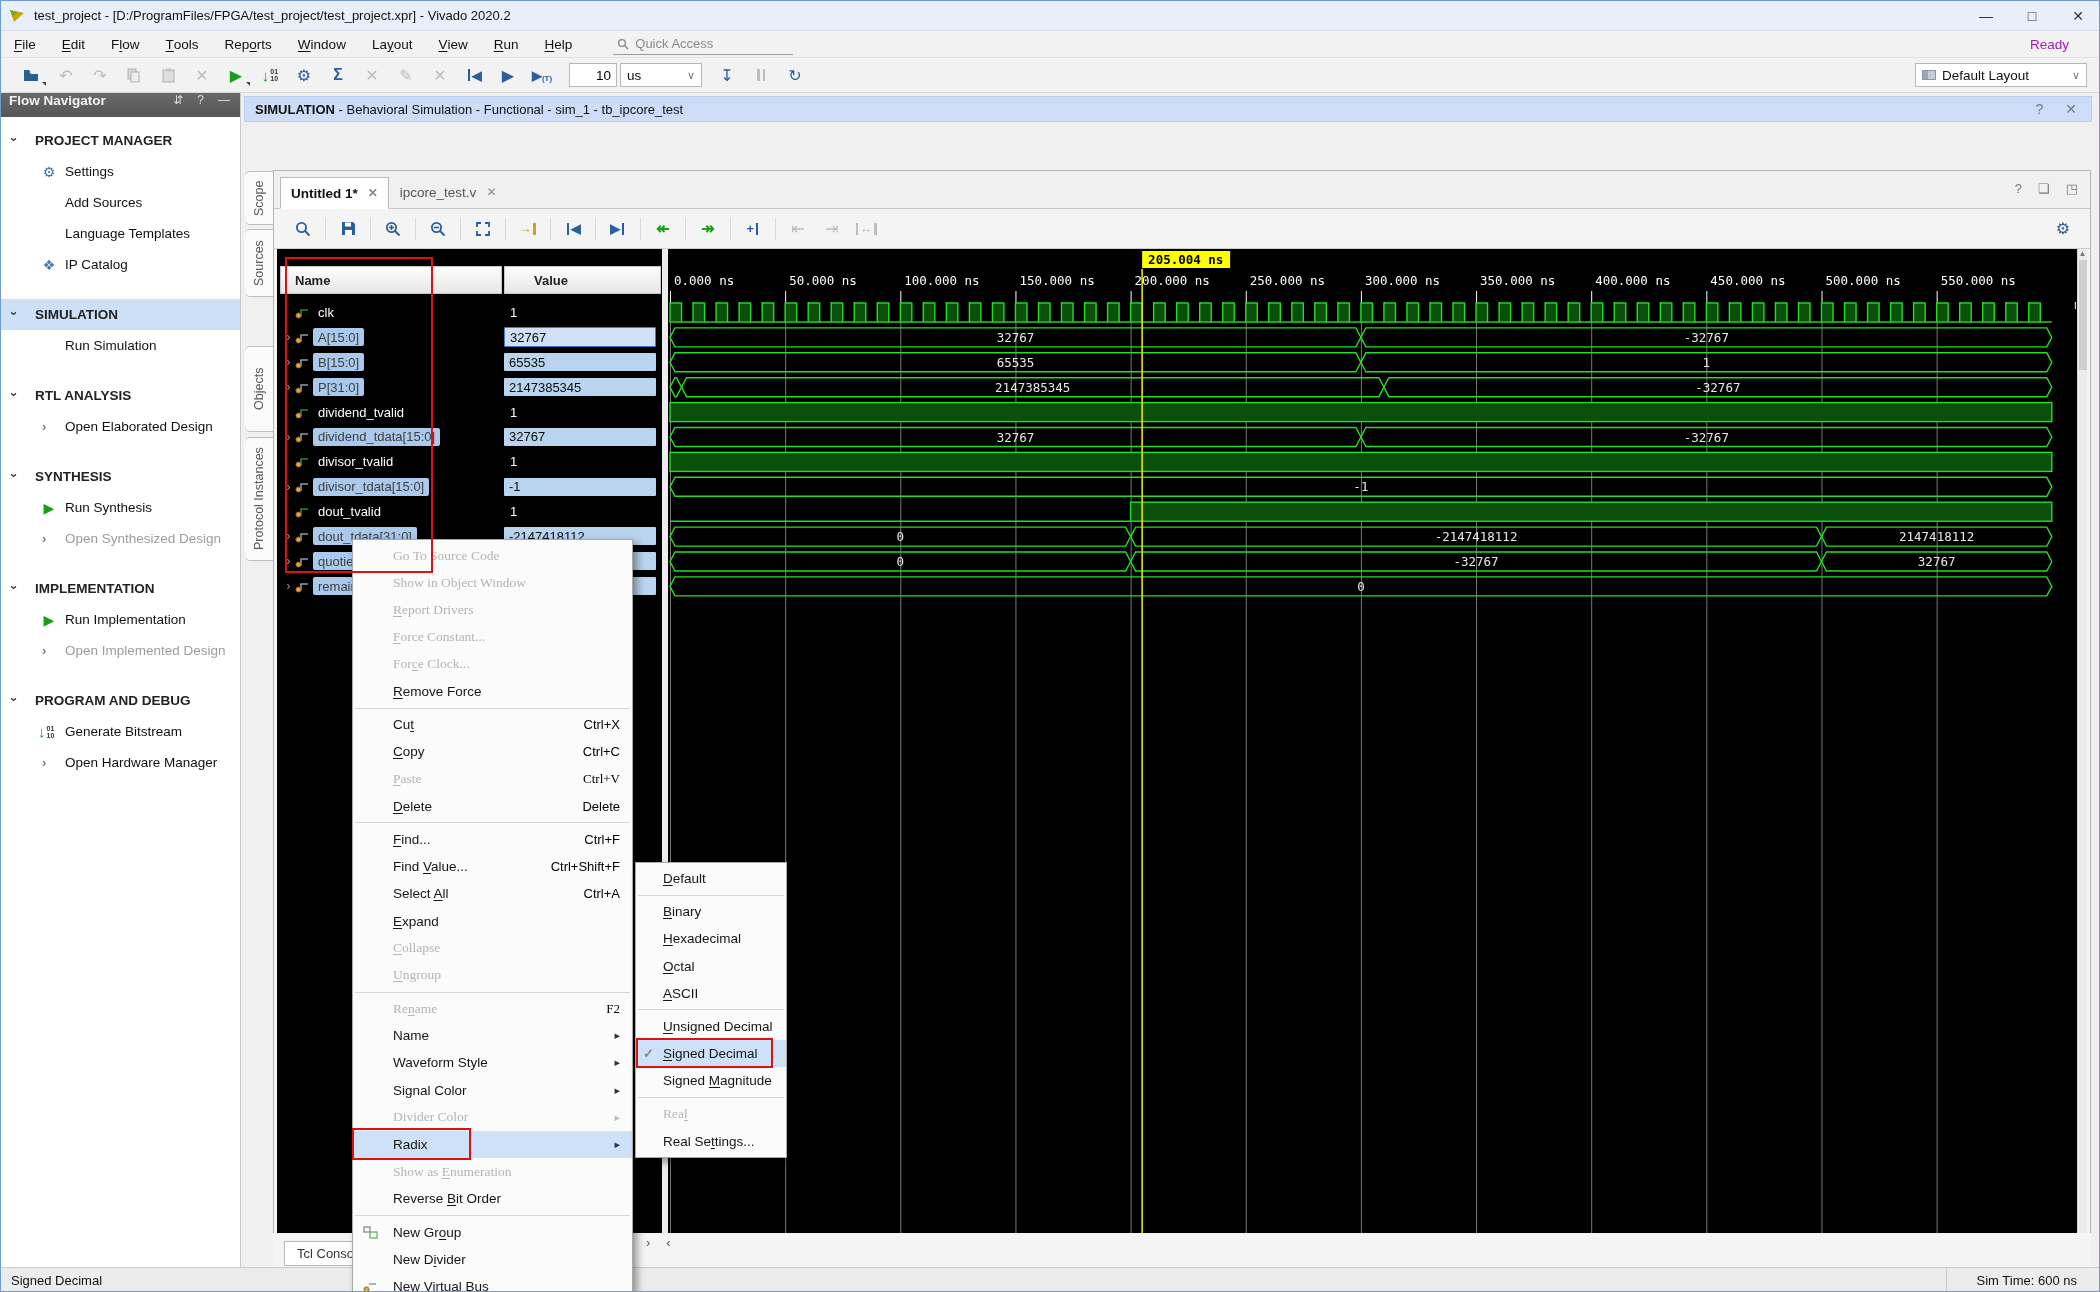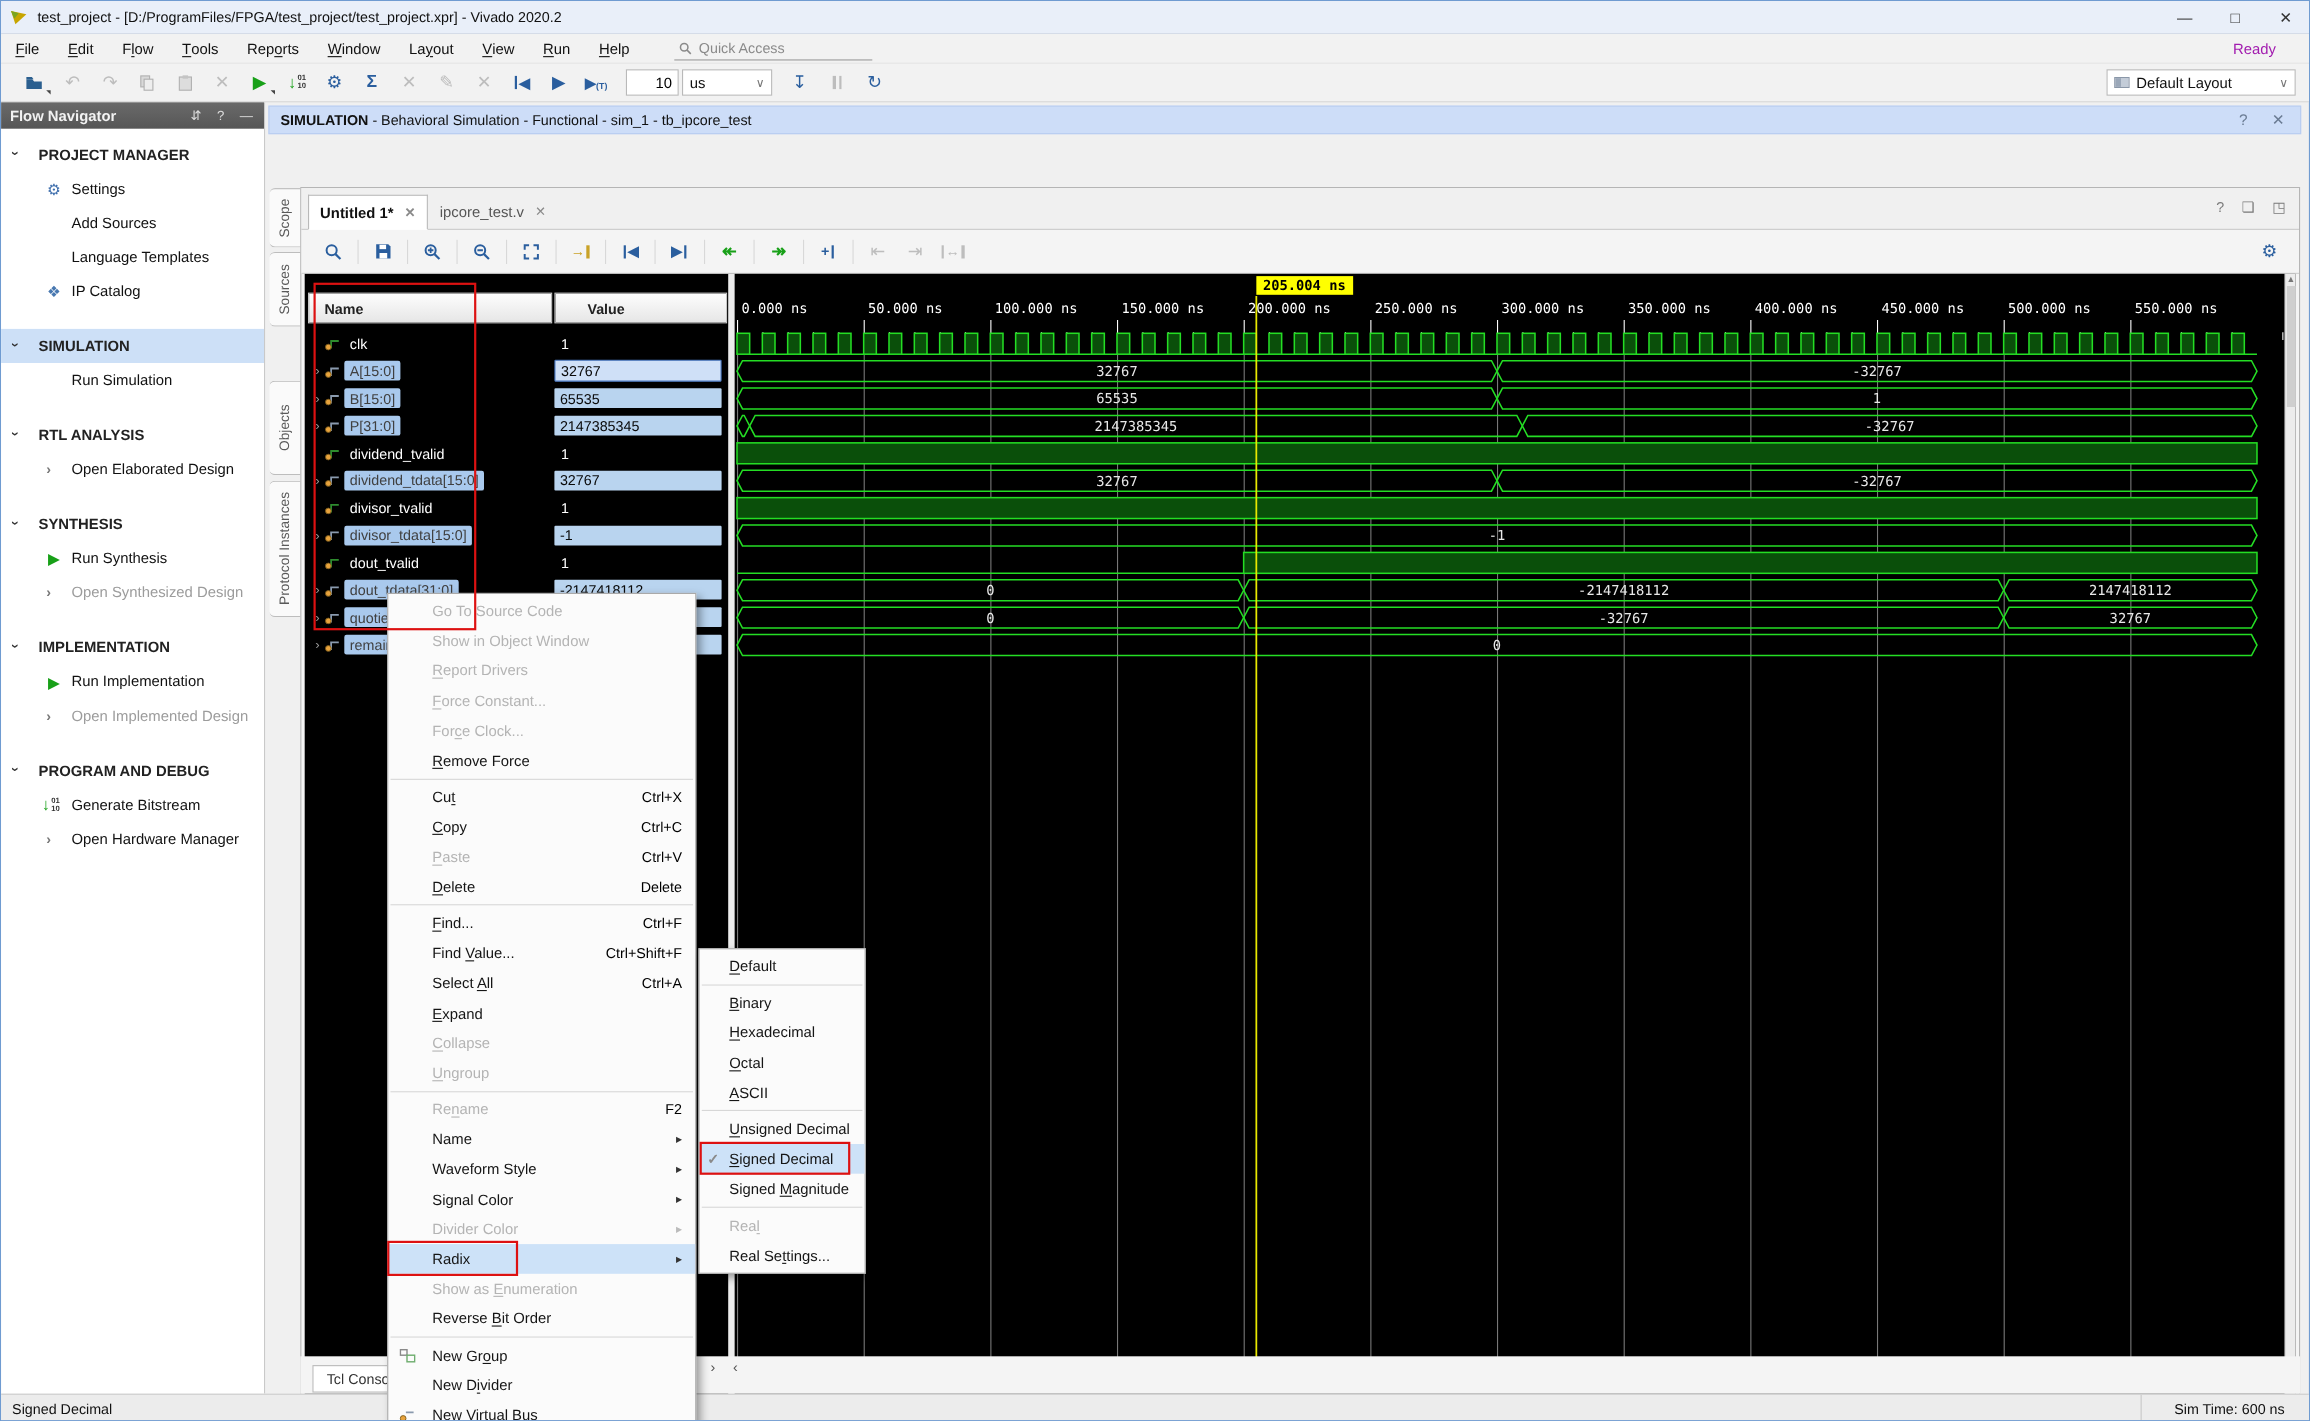--- a/index.html
+++ b/index.html
@@ -36,21 +36,21 @@
   #timeinput{width:48px;height:24px;border:1px solid #b9b9b9;text-align:right;padding-right:5px;font-size:13.5px;margin:0 3px 0 10px;font-family:"Liberation Sans",sans-serif;}
   .selbox{height:24px;border:1px solid #b9b9b9;background:#fff;display:flex;align-items:center;
           font-size:13.5px;padding:0 6px;gap:6px;}
   #unitsel{width:82px;}
   #layoutsel{position:absolute;right:14px;top:5px;width:172px;}
   .selbox .dd{margin-left:auto;color:#777;font-size:11px;}
   .lay-ic{display:inline-block;width:14px;height:10px;background:linear-gradient(90deg,#9aa7b8 45%,#c3ccd8 45%);border:1px solid #8a97a8;}
 
   
   #flownav{left:0;top:92px;width:240px;height:1174px;background:#fff;border-right:1px solid #c9c9c9;}
-  #fnhead{height:24px;background:#595959;color:#0e0e0e;display:flex;align-items:center;
+  #fnhead{height:24px;background:#595959;color:#0e0e0e;display:flex;
           font-weight:bold;font-size:13.5px;padding-left:8px;background:linear-gradient(#6a6a6a,#565656);color:#f2f2f2;}
   #fnhead .hic{margin-left:auto;display:flex;gap:14px;padding-right:10px;font-weight:normal;font-size:12px;color:#ddd;}
   .fn-sec{margin-top:19px;}
   .fn-sec:first-child{margin-top:8px;}
   .fn-head{height:31px;display:flex;align-items:center;padding-left:34px;font-weight:bold;font-size:13.5px;position:relative;color:#222;}
   .fn-head .chev{position:absolute;left:11px;top:7px;font-size:13px;color:#333;transform:rotate(90deg);font-weight:bold;}
   .fn-item{height:31px;display:flex;align-items:center;padding-left:64px;font-size:13.5px;position:relative;color:#111;}
   .fn-item.disabled{color:#9c9c9c;}
   .fn-item .fic{position:absolute;left:37px;width:22px;text-align:center;font-size:14px;}
   .fn-item .chevi{position:absolute;left:41px;color:#777;font-weight:bold;font-size:13px;}
@@ -113,21 +113,21 @@
   #statusleft{padding-left:10px;}
   #statusright{margin-left:auto;border-left:1px solid #c9c9c9;height:100%;display:flex;align-items:center;
                padding:0 16px 0 30px;margin-right:8px;}
 
   
   .menu{background:#fbfbfb;border:1px solid #a9a9a9;box-shadow:4px 4px 8px rgba(0,0,0,.4);z-index:100;padding:2px 0;}
   #ctxmenu{left:351px;top:538px;width:281px;}
   #radixmenu{left:634px;top:861px;width:152px;z-index:110;}
   .mi{height:27.2px;display:flex;align-items:center;padding:0 12px 0 40px;font-size:13.5px;color:#151515;position:relative;}
   #radixmenu .mi{padding-left:27px;}
-  .mi.dis{color:#b4b4b4;}
+  .mi.dis{color:#b4b4b4;font-family:Liberation Serif, serif;}
   .mi.hl{background:#cde2f8;}
   .msc{margin-left:auto;color:#000000;padding-left:28px;font-size:13px;}
   .marr{margin-left:auto;color:#333;font-size:11px;}
   .mi.dis .marr{color:#bbb;}
   .msep{border-top:1px solid #d7d7d7;margin:2.5px 2px;}
   .mic{position:absolute;left:10px;width:22px;display:flex;align-items:center;}
   .mchk{position:absolute;left:7px;color:#8a8a8a;font-size:13px;font-weight:bold;}
 
   
   .anno{position:absolute;border:2px solid #dd1111;pointer-events:none;z-index:200;background:transparent;}

